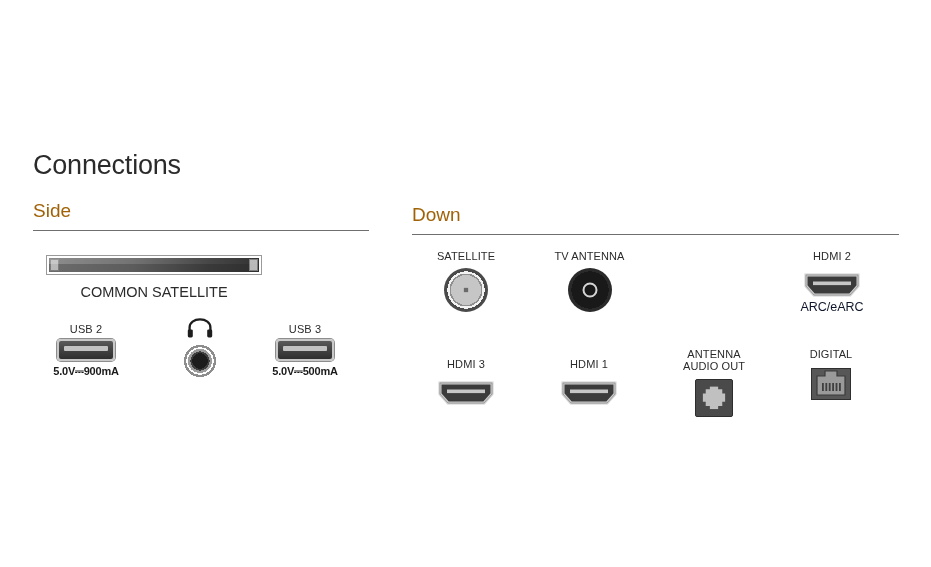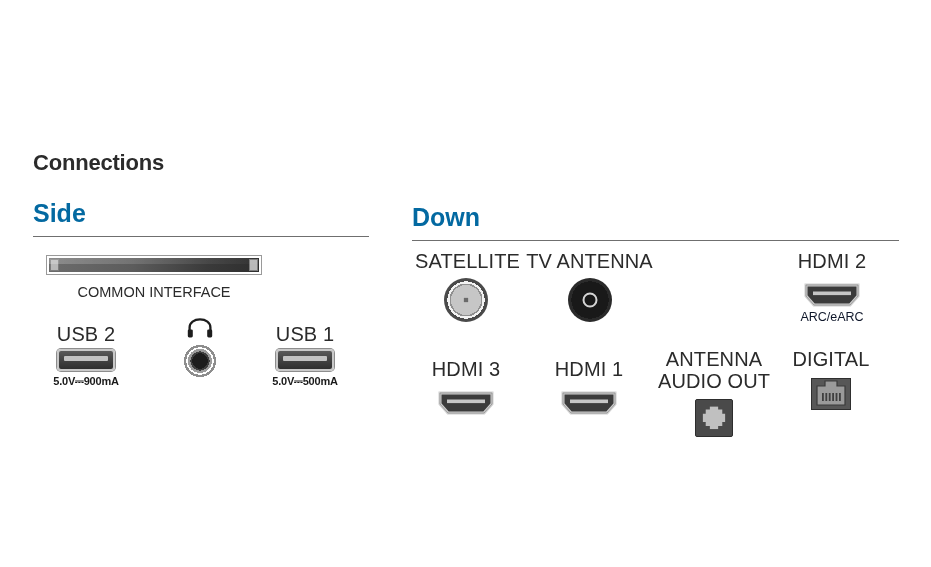--- a/index.html
+++ b/index.html
@@ -17,51 +17,51 @@
     overflow: hidden;
   }
 
   .page { position: absolute; inset: 0; }
 
   
   .page-title {
     position: absolute;
     left: 33px;
     top: 152px;
-    font-size: 22px;
-    font-weight: 700;
+    font-size: 27px;
+    font-weight: 400;
     letter-spacing: -0.2px;
     color: #2b2b2b;
     line-height: 1;
   }
 
   .section { position: absolute; }
   .section-title {
-    font-size: 25px;
-    font-weight: 700;
-    color: #0369a1;
+    font-size: 19px;
+    font-weight: 400;
+    color: #a16207;
     line-height: 1;
     letter-spacing: 0px;
   }
   .section-rule {
     height: 1px;
     background: #6f6f6f;
     margin-top: 10px;
   }
 
   #section-side  { left: 33px;  top: 201px; width: 336px; }
   #section-down  { left: 412px; top: 205px; width: 487px; }
 
   
   .port {
     position: absolute;
     text-align: center;
   }
   .port-label {
-    font-size: 20px;
+    font-size: 11px;
     color: #2b2b2b;
     line-height: 1.12;
     white-space: nowrap;
     letter-spacing: 0.1px;
   }
   .port-sublabel {
     font-size: 12.5px;
     color: #0f172a;
     line-height: 1.1;
     white-space: nowrap;
@@ -256,21 +256,21 @@
     <div class="section-title">Side</div>
     <div class="section-rule"></div>
   </div>
 
   <div class="ci-slot">
     <div class="ci-inner">
       <div class="ci-tab left"></div>
       <div class="ci-tab right"></div>
     </div>
   </div>
-  <div class="ci-caption">COMMON INTERFACE</div>
+  <div class="ci-caption">COMMON SATELLITE</div>
 
   <div class="port" style="left:36px; top:323px; width:100px;">
     <div class="port-label">USB 2</div>
     <div class="port-art">
       <div class="usb" style="margin:0 auto;"></div>
     </div>
     <div class="port-power">5.0V⎓900mA</div>
   </div>
 
   <div class="port" style="left:165px; top:318px; width:70px;">
@@ -280,21 +280,21 @@
         <rect x="0.8" y="11.4" width="5.0" height="8.0" rx="1.4" fill="#1d1d1d"></rect>
         <rect x="20.2" y="11.4" width="5.0" height="8.0" rx="1.4" fill="#1d1d1d"></rect>
       </svg>
     </div>
     <div class="port-art" style="margin-top:6px;">
       <div class="jack"></div>
     </div>
   </div>
 
   <div class="port" style="left:255px; top:323px; width:100px;">
-    <div class="port-label">USB 1</div>
+    <div class="port-label">USB 3</div>
     <div class="port-art">
       <div class="usb" style="margin:0 auto;"></div>
     </div>
     <div class="port-power">5.0V⎓500mA</div>
   </div>
 
   <div class="section" id="section-down">
     <div class="section-title">Down</div>
     <div class="section-rule"></div>
   </div>

